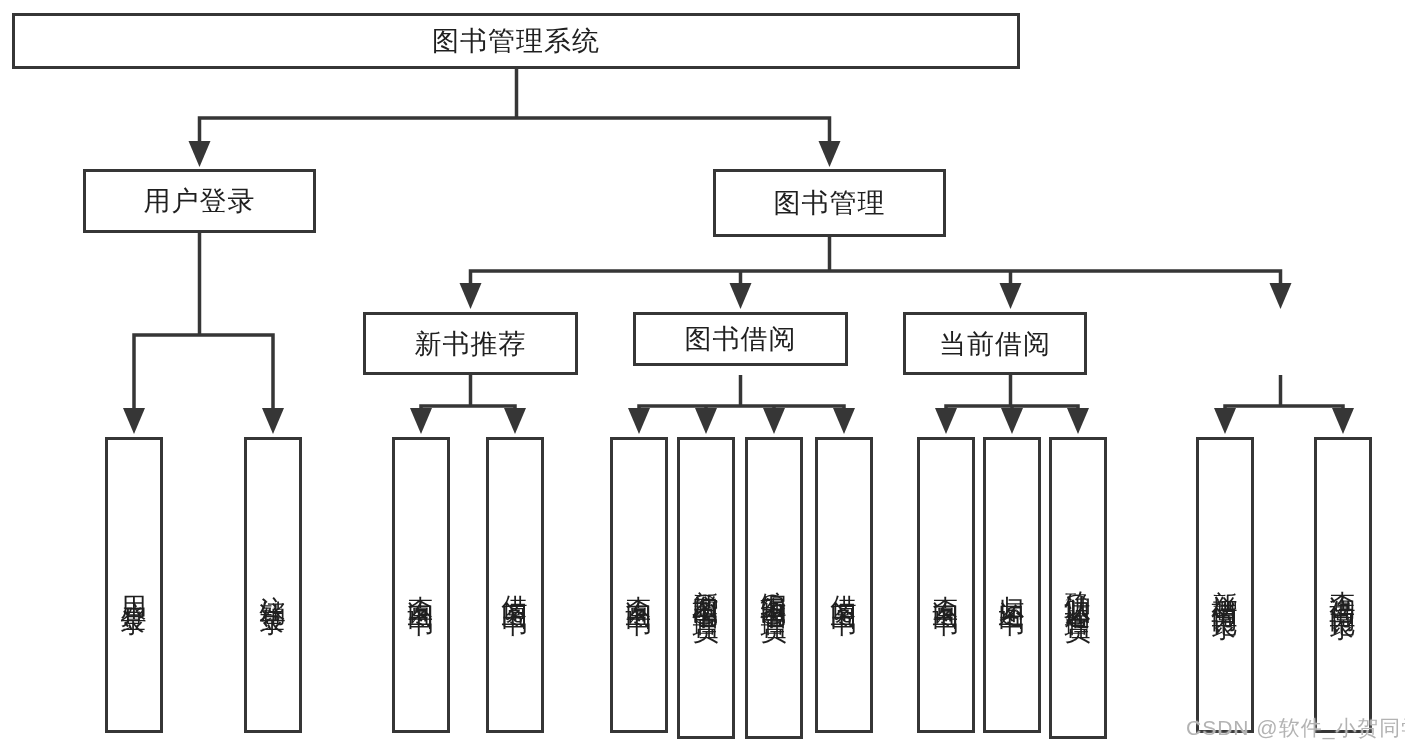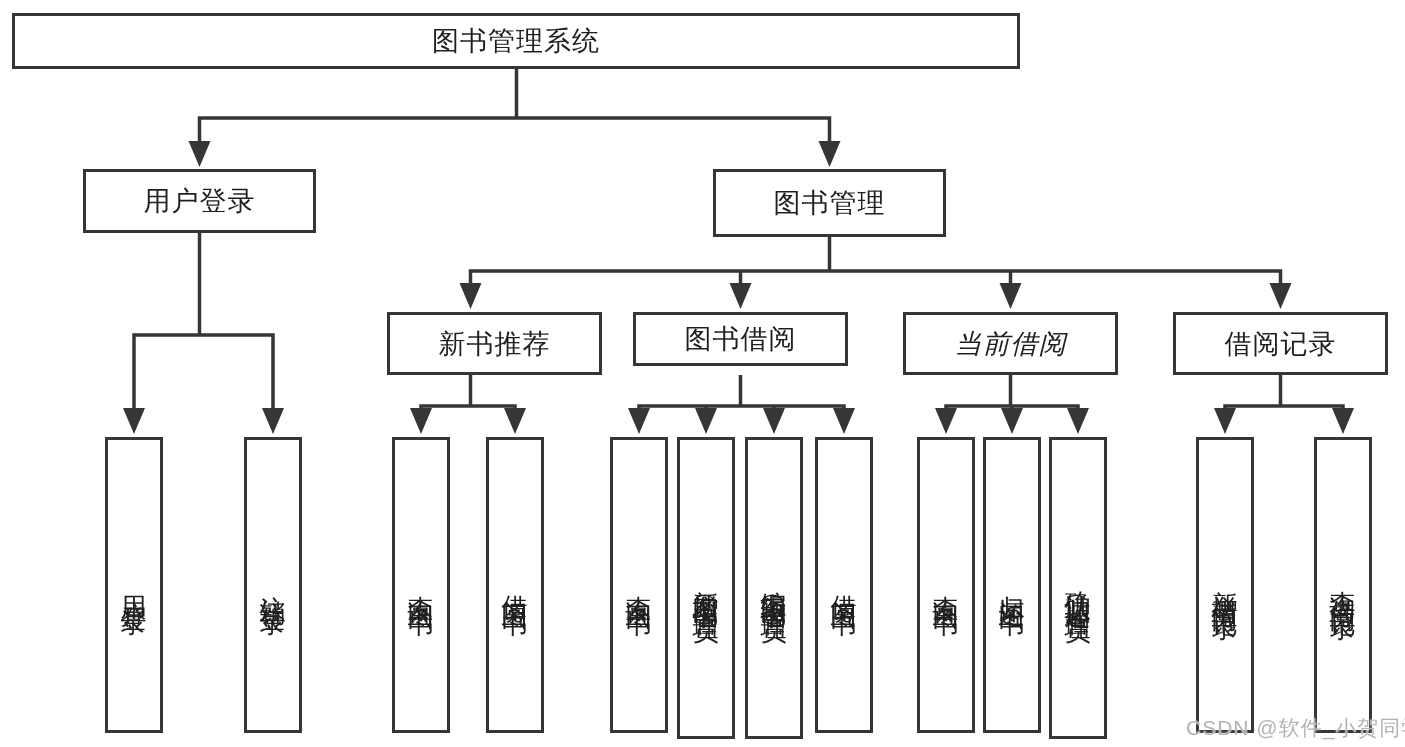--- a/index.html
+++ b/index.html
@@ -131,24 +131,23 @@
       <polygon points="1214,408 1236,408 1225,434"></polygon>
       <polygon points="1332,408 1354,408 1343,434"></polygon>
     </g>
   </svg>
 
   <div class="node h-label" style="left:12px; top:13px; width:1008px; height:56px;">图书管理系统</div>
 
   <div class="node h-label" style="left:83px; top:169px; width:233px; height:64px;">用户登录</div>
   <div class="node h-label" style="left:713px; top:169px; width:233px; height:68px;">图书管理</div>
 
-  <div class="node h-label" style="left:363px; top:312px; width:215px; height:63px;margin-left:24px;">新书推荐</div>
+  <div class="node h-label" style="left:363px; top:312px; width:215px; height:63px;">新书推荐</div>
   <div class="node h-label" style="left:633px; top:312px; width:215px; height:54px;">图书借阅</div>
-  <div class="node h-label" style="left:903px; top:312px; width:215px; height:63px;font-style:italic;">当前借阅</div>
-  <div class="node h-label" style="left:1173px; top:312px; width:215px; height:63px;">借阅记录</div>
+  <div class="node h-label" style="left:903px; top:312px; width:184px; height:63px;">当前借阅</div>
 
   <div class="node leaf" style="left:105px; top:437px; width:58px; height:296px;">用户登录</div>
   <div class="node leaf" style="left:244px; top:437px; width:58px; height:296px;">注销登录</div>
 
   <div class="node leaf" style="left:392px; top:437px; width:58px; height:296px;">查询图书</div>
   <div class="node leaf" style="left:486px; top:437px; width:58px; height:296px;">借阅图书</div>
 
   <div class="node leaf" style="left:610px; top:437px; width:58px; height:296px;">查询图书</div>
   <div class="node leaf admin" style="left:677px; top:437px; width:58px; height:302px;">新增图书（管理员）</div>
   <div class="node leaf admin" style="left:745px; top:437px; width:58px; height:302px;">编辑图书（管理员）</div>

